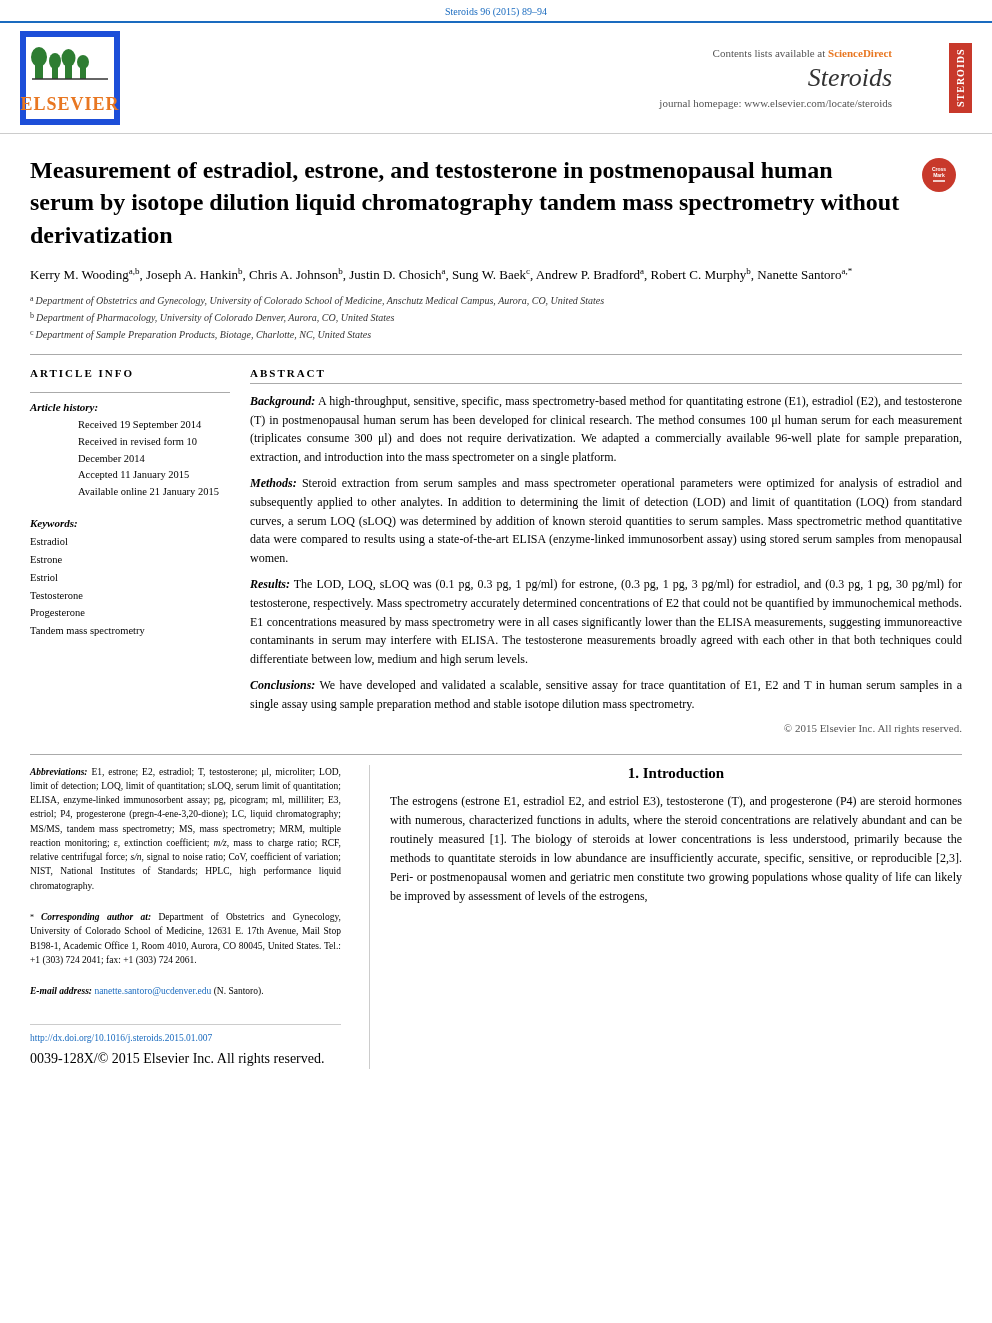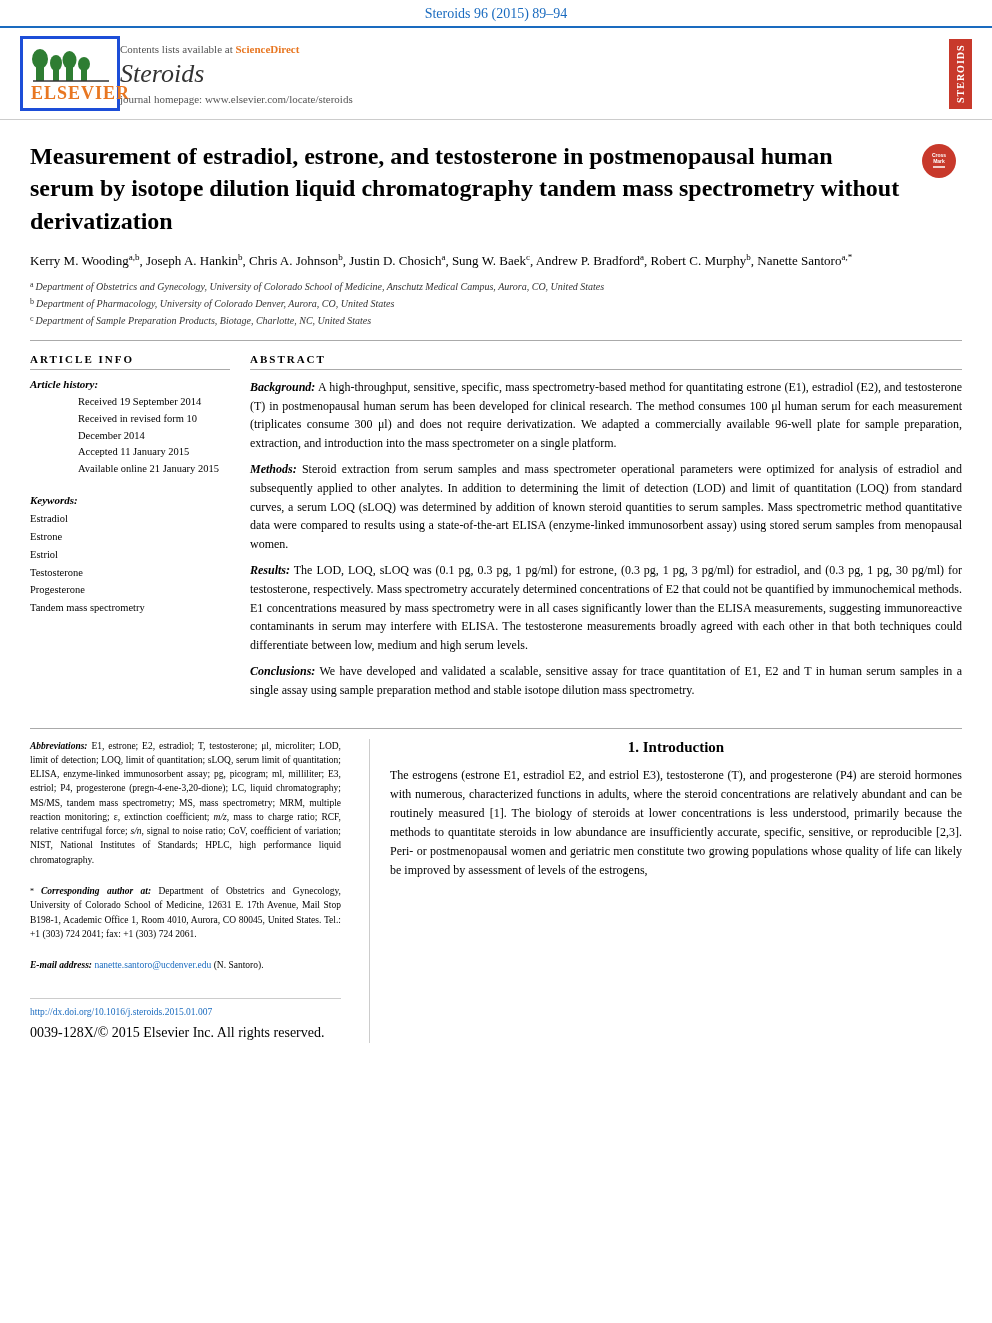--- a/index.html
+++ b/index.html
@@ -17,58 +17,59 @@
       min-height: 1323px;
       background: #fff;
       padding: 0;
       position: relative;
     }
 
     
     .top-bar {
       text-align: center;
       padding: 6px 0 4px;
-      font-size: 14px;
+      font-size: 10px;
       color: #1a6bbf;
     }
 
     
     .journal-header {
       border-top: 2px solid #1a6bbf;
       border-bottom: 1px solid #ccc;
       display: flex;
       align-items: center;
       padding: 8px 20px;
       position: relative;
     }
 
     .elsevier-logo {
       width: 100px;
       flex-shrink: 0;
     }
 
     .elsevier-logo-box {
-      border: 3px solid #1d4ed8;
+      border: 6px solid #1d4ed8;
       padding: 4px 8px;
       display: flex;
       flex-direction: column;
-      align-items: flex-start;
-      font-size: 11px;
+      align-items: center;
+      font-size: 11px;
+      gap: 13px;
     }
 
     .elsevier-text {
       font-size: 18px;
       font-weight: bold;
       color: #e87722;
       letter-spacing: 1px;
     }
 
     .journal-center {
       flex: 1;
-      text-align: left;
+      text-align: right;
     }
 
     .sciencedirect-line {
       font-size: 11px;
       color: #555;
       margin-bottom: 4px;
     }
 
     .sciencedirect-link {
       color: #e87722;
@@ -210,21 +211,21 @@
       margin-bottom: 16px;
     }
 
     .section-header {
       font-size: 11px;
       letter-spacing: 2px;
       font-weight: bold;
       text-transform: uppercase;
       margin-bottom: 8px;
       border-bottom: 1px solid #aaa;
-      padding-bottom: 4px;
+      padding-bottom: 13px;
     }
 
     .info-label {
       font-style: italic;
       font-size: 11px;
       font-weight: bold;
       display: block;
       margin-bottom: 4px;
     }
 
@@ -451,20 +452,21 @@
           <div class="abstract-para">
             <span class="abstract-label">Results:</span>
             <span> The LOD, LOQ, sLOQ was (0.1 pg, 0.3 pg, 1 pg/ml) for estrone, (0.3 pg, 1 pg, 3 pg/ml) for estradiol, and (0.3 pg, 1 pg, 30 pg/ml) for testosterone, respectively. Mass spectrometry accurately determined concentrations of E2 that could not be quantified by immunochemical methods. E1 concentrations measured by mass spectrometry were in all cases significantly lower than the ELISA measurements, suggesting immunoreactive contaminants in serum may interfere with ELISA. The testosterone measurements broadly agreed with each other in that both techniques could differentiate between low, medium and high serum levels.</span>
           </div>
 
           <div class="abstract-para">
             <span class="abstract-label">Conclusions:</span>
             <span> We have developed and validated a scalable, sensitive assay for trace quantitation of E1, E2 and T in human serum samples in a single assay using sample preparation method and stable isotope dilution mass spectrometry.</span>
           </div>
 
+          <div class="copyright-line">© 2015 Elsevier Inc. All rights reserved.</div>
         </div>
       </div>
 
     </div>
   </div>
 
   <hr class="section-divider" style="margin: 10px 30px;">
 
   <div class="bottom-section">
 

